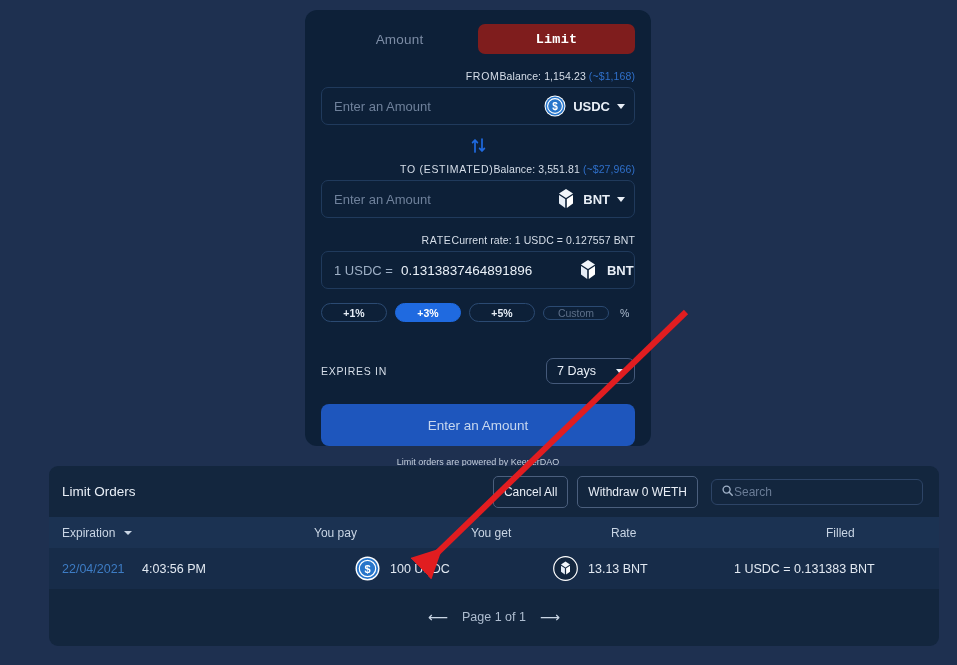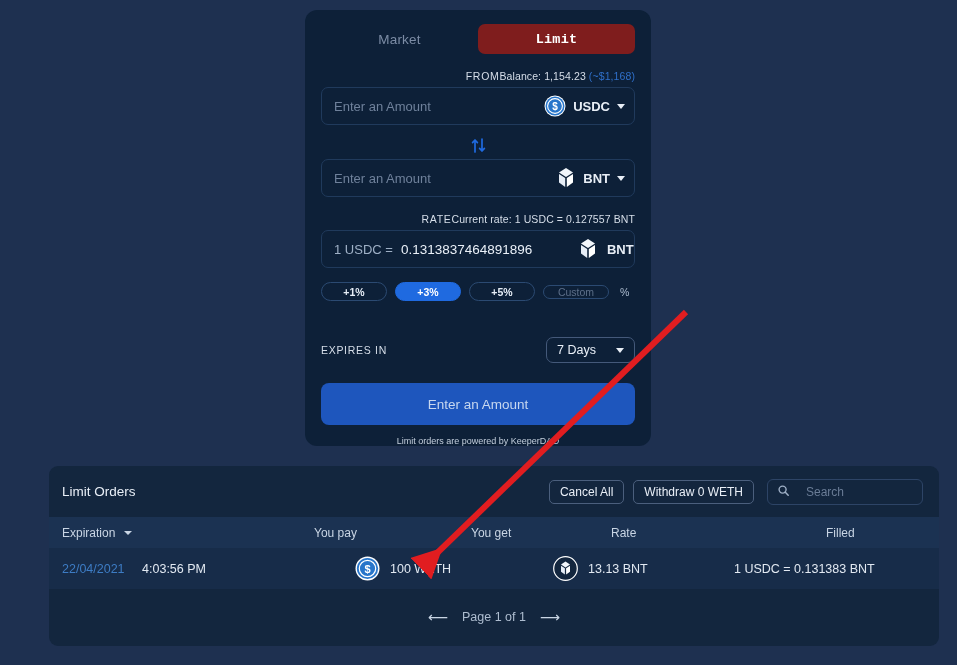--- a/index.html
+++ b/index.html
@@ -97,28 +97,28 @@
   
   .orders-panel {
     position: absolute; left: 49px; top: 466px; width: 890px; height: 180px;
     background: #13263e; border-radius: 9px; overflow: hidden;
   }
   .orders-head {
     height: 51px; display: flex; align-items: center; padding: 0 16px 0 13px;
   }
   .orders-title { font-size: 13.5px; color: #e9eff7; flex: 1; }
   .ghost-btn {
-    height: 24px; border: 1px solid #4b5f7d; border-radius: 5px; background: transparent;
+    height: 32px; border: 1px solid #4b5f7d; border-radius: 5px; background: transparent;
     color: #e9eff7; font-size: 12px; padding: 0 10px; cursor: pointer;
     font-family: "Liberation Sans", sans-serif; margin-left: 9px;
   }
   .search-wrap {
-    margin-left: 13px; height: 26px; width: 156px; border: 1px solid #2d4straight;
+    margin-left: 13px; height: 26px; width: 212px; border: 1px solid #2d4straight;
     border: 1px solid #2d4466; border-radius: 6px; display: flex; align-items: center;
-    gap: 17px; padding: 0 10px;
+    gap: 1px; padding: 0 10px;
   }
   .search-ico { color: #9fb0c6; font-size: 10px; }
   .search-input {
     flex: 1; background: transparent; border: none; outline: none;
     font-size: 12px; color: #6f819b; font-family: "Liberation Sans", sans-serif;
   }
   .search-input::placeholder { color: #6a7c96; }
 
   .grid-row {
     display: grid;
@@ -150,21 +150,21 @@
   .arrow-layer { position: absolute; inset: 0; pointer-events: none; }
 </style>
 </head>
 <body>
 
 <div class="page">
 
   <div class="swap-card">
 
     <div class="tabs">
-      <div class="tab">Market</div>
+      <div class="tab">Amount</div>
       <div class="tab active">Limit</div>
     </div>
 
     <div class="field-label-row">
       <span class="field-label">FROM</span>
       <span class="balance">
         <span>Balance: 1,154.23</span>
         <span class="usd">(~$1,168)</span>
       </span>
     </div>
@@ -184,20 +184,27 @@
       </span>
     </div>
 
     <div class="swap-arrows">
       <svg width="15" height="17" viewBox="0 0 15 17">
         <path d="M4 15 V3 M4 3 L1.6 5.6 M4 3 L6.4 5.6" stroke="#1f6ae0" stroke-width="1.7" fill="none" stroke-linecap="round"></path>
         <path d="M11 2 V14 M11 14 L8.6 11.4 M11 14 L13.4 11.4" stroke="#1f6ae0" stroke-width="1.7" fill="none" stroke-linecap="round"></path>
       </svg>
     </div>
 
+    <div class="field-label-row" style="margin-top:4px">
+      <span class="field-label">TO (ESTIMATED)</span>
+      <span class="balance">
+        <span>Balance: 3,551.81</span>
+        <span class="usd">(~$27,966)</span>
+      </span>
+    </div>
     <div class="input-box">
       <input class="amount" placeholder="Enter an Amount" style="">
       <span class="token-pill">
         <span class="ico">
           <svg width="20" height="22" viewBox="0 0 20 22">
             <path d="M10 1 L17 5.5 L10 10 L3 5.5 Z" fill="#f2f6fb"></path>
             <path d="M3 7 L9.2 11 L9.2 20 L3 15.5 Z" fill="#e6edf6"></path>
             <path d="M17 7 L10.8 11 L10.8 20 L17 15.5 Z" fill="#ffffff"></path>
           </svg>
         </span>
@@ -281,21 +288,21 @@
       </span>
       <span class="td cellflex">
         <span class="ico">
           <svg width="25" height="25" viewBox="0 0 25 25">
             <circle cx="12.5" cy="12.5" r="12" fill="#fff"></circle>
             <circle cx="12.5" cy="12.5" r="10.6" fill="#2775ca"></circle>
             <circle cx="12.5" cy="12.5" r="8.2" fill="none" stroke="#fff" stroke-width="1.2"></circle>
             <text x="12.5" y="16.8" font-size="11" font-family="'Liberation Sans',sans-serif" fill="#fff" text-anchor="middle" font-weight="bold">$</text>
           </svg>
         </span>
-        <span>100 WETH</span>
+        <span>100 USDC</span>
       </span>
       <span class="td cellflex">
         <span class="ico">
           <svg width="25" height="25" viewBox="0 0 25 25">
             <circle cx="12.5" cy="12.5" r="11.8" fill="#13263e" stroke="#fff" stroke-width="1.2"></circle>
             <path d="M12.5 5.5 L17 8.5 L12.5 11.5 L8 8.5 Z" fill="#f2f6fb"></path>
             <path d="M8 9.8 L11.9 12.3 L11.9 18.4 L8 15.8 Z" fill="#e6edf6"></path>
             <path d="M17 9.8 L13.1 12.3 L13.1 18.4 L17 15.8 Z" fill="#ffffff"></path>
           </svg>
         </span>

